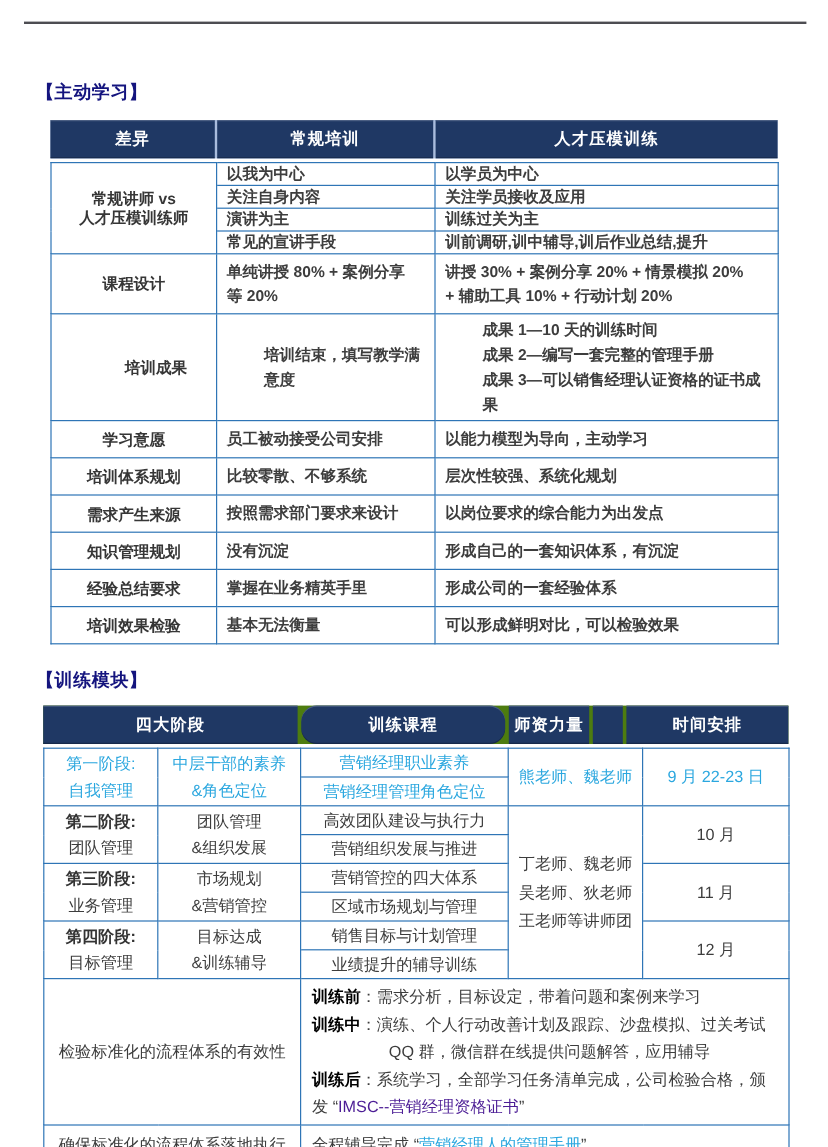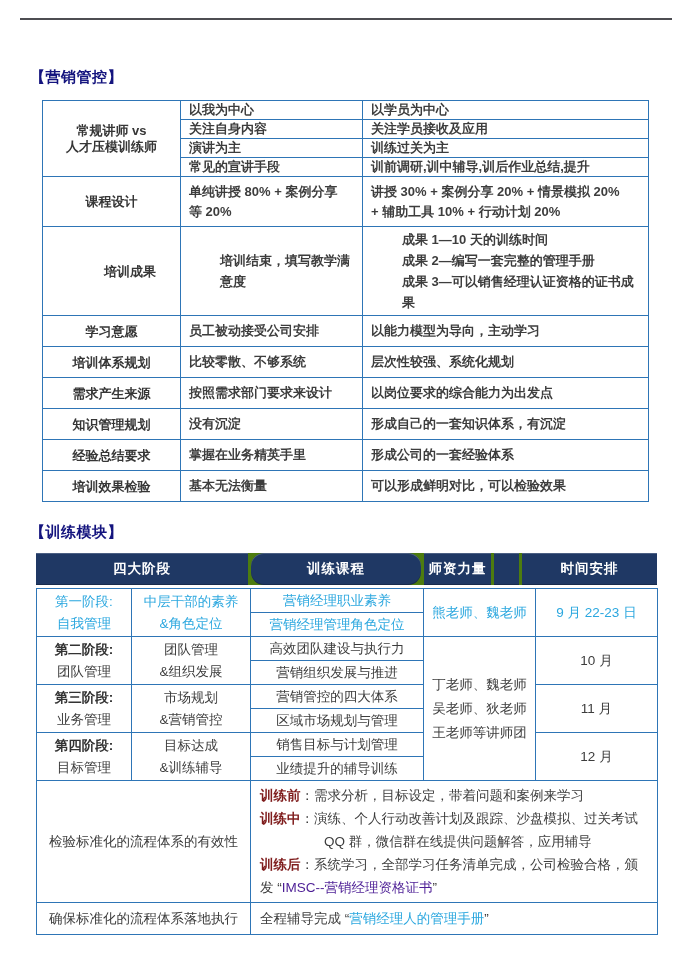--- a/index.html
+++ b/index.html
@@ -69,33 +69,38 @@
   .t2 .ln { display:block; line-height:22px; }
   .t2 .ln.b { font-weight:bold; color:#333333; }
   .t2 td.hl, .t2 td.hl .ln, .t2 span.hl { color:#2ba7df; }
   .t2 td.hl .ln.b { font-weight:400; color:#2ba7df; }
   .t2 td.faculty-shared { white-space:pre-line; line-height:24px; }
   .t2 td.proc {
     text-align:left; padding:3px 6px 3px 9px;
   }
   .t2 .pline { line-height:23px; }
   .t2 .pline.indent { padding-left:64px; }
-  .t2 .ptag { font-weight:bold; color:#7f1d1d; }
+  .t2 .ptag { font-weight:bold; color:#000000; }
   .t2 .cert { font-weight:normal; color:#4c1d95; }
   .t2 tr.foot2 td { height:32px; }
   .t2 td.flabel { font-size:13.5px; }
 </style>
 </head>
 <body>
 
 <div class="top-rule"></div>
 
-<div class="section-title" id="features-title">【营销管控】</div>
+<div class="section-title" id="features-title">【主动学习】</div>
 
 <div class="t1-wrap">
+  <div class="thead">
+    <div class="hcell c1">差异</div>
+    <div class="hcell c2">常规培训</div>
+    <div class="hcell c3">人才压模训练</div>
+  </div>
   <table class="t1">
     <colgroup>
         <col style="width:138px">
         <col style="width:182px">
         <col style="width:286px">
       </colgroup>
     <tbody>
       <tr class="sub">
         <td class="lbl" rowspan="4">常规讲师 vs
 人才压模训练师</td>

